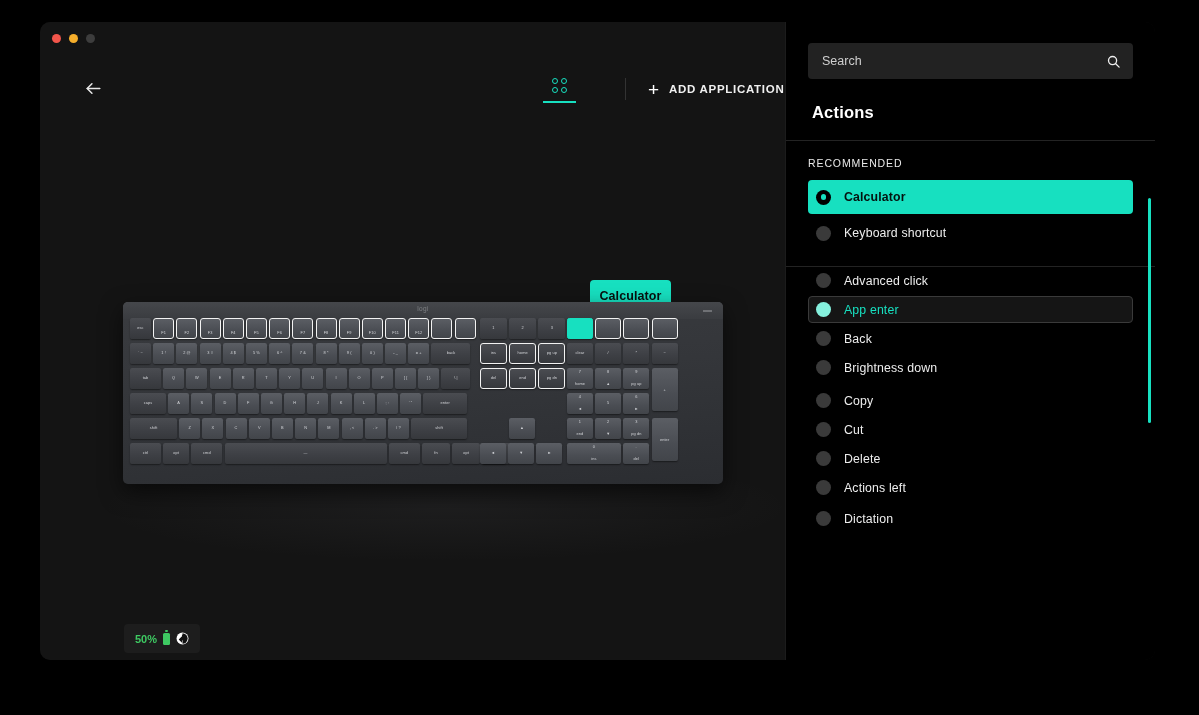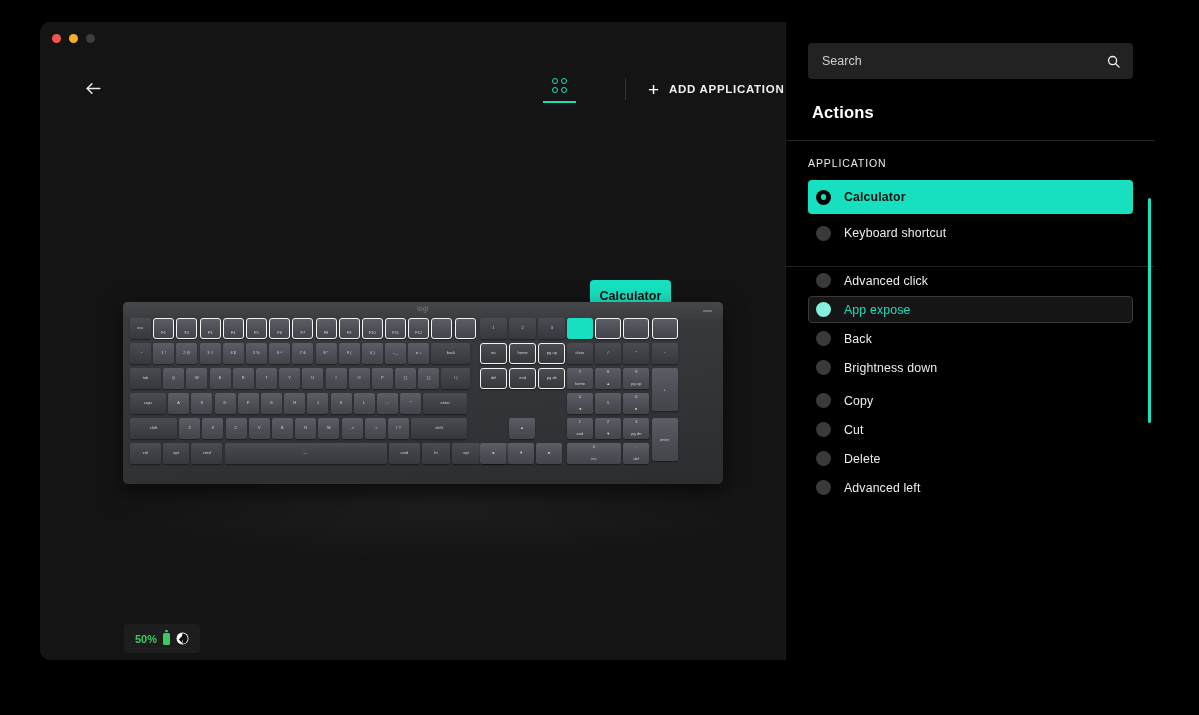--- a/index.html
+++ b/index.html
@@ -722,21 +722,21 @@
       </div>
     </div>
 
     <div id="actions-header">
       <div id="actions-title">Actions</div>
     </div>
 
     <div id="panel-scroll">
       <div class="section-divider"></div>
 
-      <div class="section-label">APPLICATION</div>
+      <div class="section-label">RECOMMENDED</div>
       <div id="recommended-list">
           <div class="action-row rec-row selected">
             <span class="bullet"></span>
             <span class="action-label">Calculator</span>
           </div>
           <div class="list-gap"></div>
           <div class="action-row rec-row">
             <span class="bullet"></span>
             <span class="action-label">Keyboard shortcut</span>
           </div>
@@ -747,21 +747,21 @@
 
 
       <div id="other-actions-list">
           <div class="action-row">
             <span class="bullet"></span>
             <span class="action-label">Advanced click</span>
           </div>
           <div class="list-gap"></div>
           <div class="action-row hovered">
             <span class="bullet"></span>
-            <span class="action-label">App expose</span>
+            <span class="action-label">App enter</span>
           </div>
           <div class="list-gap"></div>
           <div class="action-row">
             <span class="bullet"></span>
             <span class="action-label">Back</span>
           </div>
           <div class="list-gap"></div>
           <div class="action-row">
             <span class="bullet"></span>
             <span class="action-label">Brightness down</span>
@@ -779,24 +779,28 @@
             <span class="action-label">Cut</span>
           </div>
           <div class="list-gap"></div>
           <div class="action-row">
             <span class="bullet"></span>
             <span class="action-label">Delete</span>
           </div>
           <div class="list-gap"></div>
           <div class="action-row">
             <span class="bullet"></span>
-            <span class="action-label">Advanced left</span>
-          </div>
-          <div class="list-gap"></div>
-          <div class="list-gap"></div>
+            <span class="action-label">Actions left</span>
+          </div>
+          <div class="list-gap"></div>
+          <div class="list-gap"></div>
+          <div class="action-row">
+            <span class="bullet"></span>
+            <span class="action-label">Dictation</span>
+          </div>
           <div class="list-gap"></div>
           <div class="action-row"></div>
         </div>
 
       <div id="panel-scrollbar"></div>
     </div>
   </div>
 </div>
 
 </body></html>

